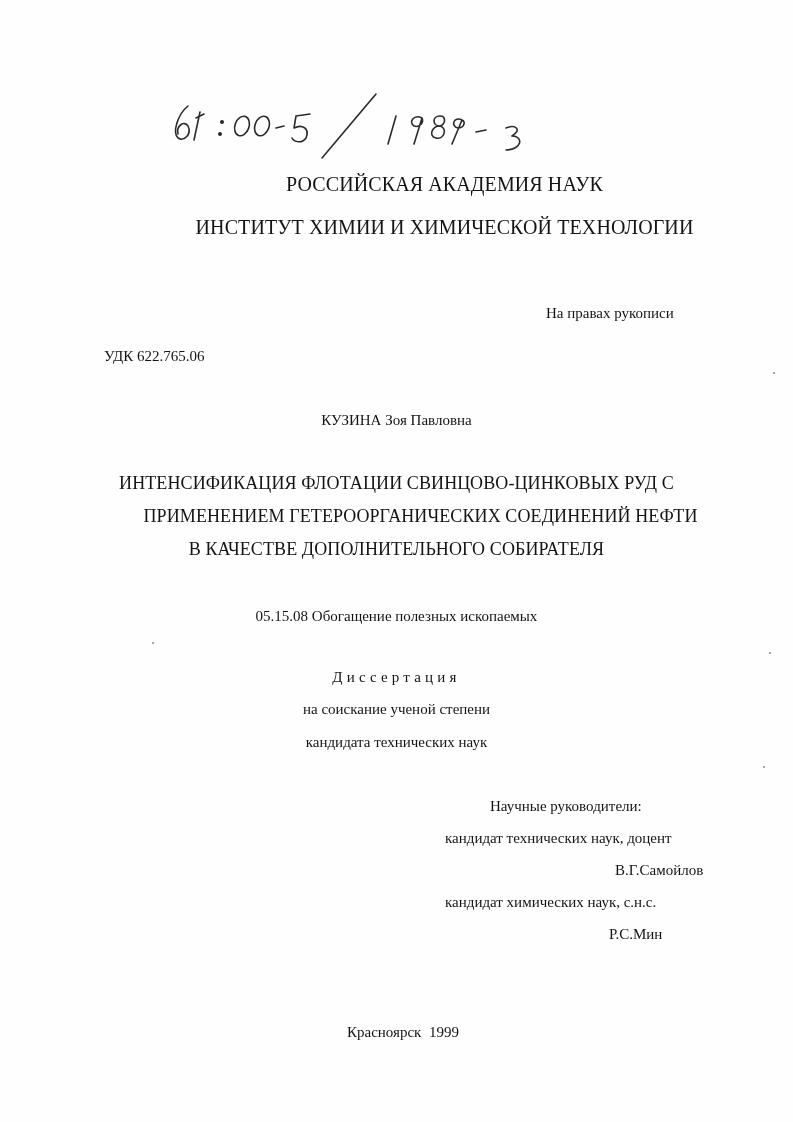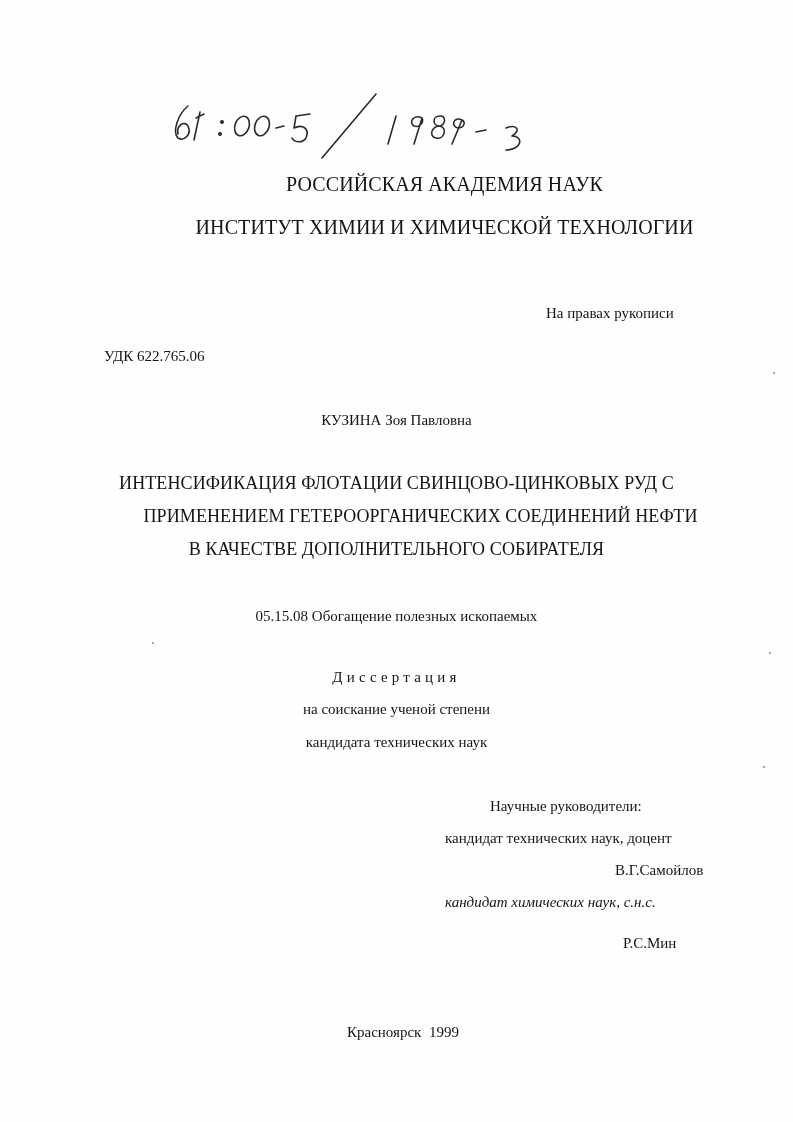--- a/index.html
+++ b/index.html
@@ -112,22 +112,22 @@
   <div class="line center" style="top:579px;margin-top:27px;">05.15.08  Обогащение полезных ископаемых</div>
 
   <div class="line center spaced" style="top:667px;">Диссертация</div>
   <div class="line center" style="top:699px;">на соискание ученой степени</div>
   <div class="line center" style="top:732px;">кандидата технических наук</div>
 
   <div>
     <div class="line" style="top:796px; left:490px;">Научные руководители:</div>
     <div class="line" style="top:828px; left:445px;text-align:center;">кандидат технических наук, доцент</div>
     <div class="line" style="top:860px; left:615px;">В.Г.Самойлов</div>
-    <div class="line" style="top:892px; left:445px;font-style:italic;">кандидат химических наук, с.н.с.</div>
-    <div class="line" style="top:924px; left:623px;margin-top:9px;">Р.С.Мин</div>
+    <div class="line" style="top:892px; left:445px;">кандидат химических наук, с.н.с.</div>
+    <div class="line" style="top:924px; left:609px;">Р.С.Мин</div>
   </div>
 
   <div class="line" style="top:1022px; left:347px; white-space:pre;">Красноярск  1999</div>
 
   <div class="speck" style="left:773px; top:372px;"></div>
   <div class="speck" style="left:769px; top:652px;"></div>
   <div class="speck" style="left:763px; top:766px;"></div>
   <div class="speck" style="left:160px; top:520px;"></div>
   <div class="speck" style="left:152px; top:642px;"></div>
 </div>

